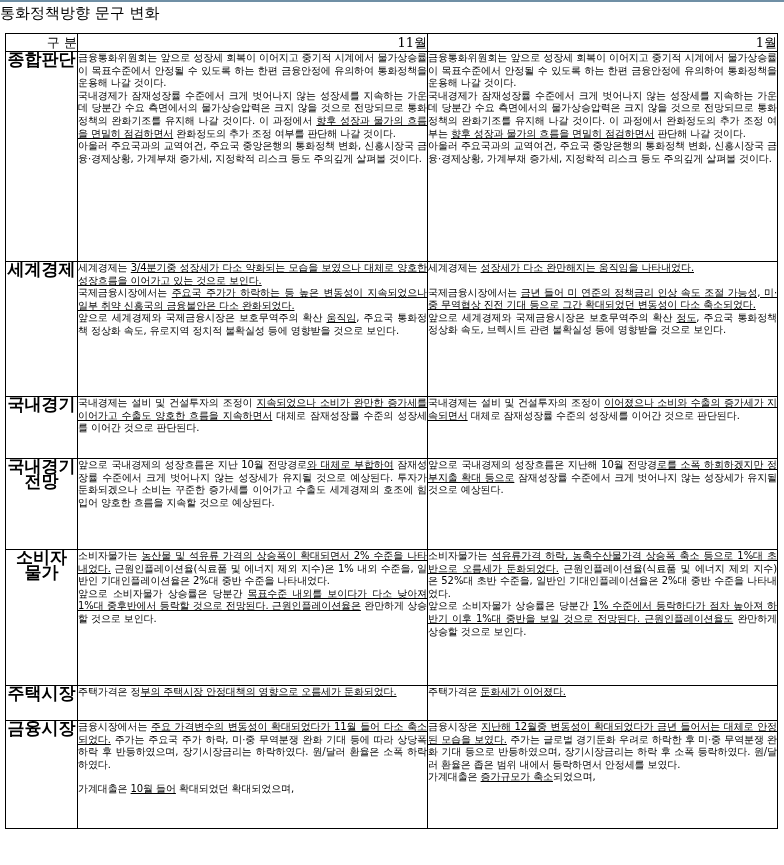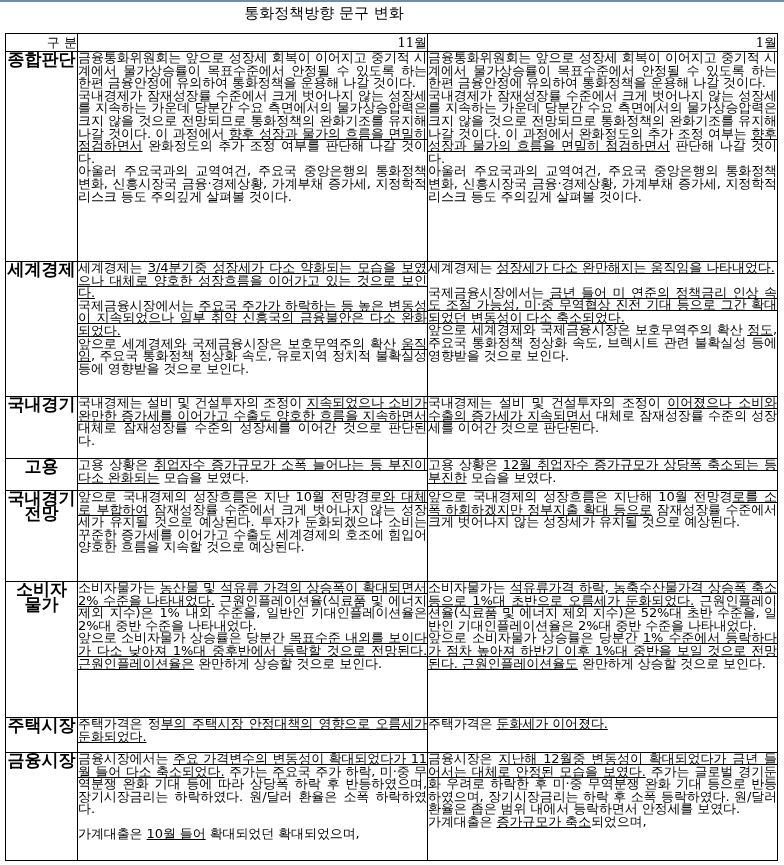--- a/index.html
+++ b/index.html
@@ -1,28 +1,28 @@
 <!DOCTYPE html>
 <html><head>
 <meta charset="utf-8">
 <style>
   html, body { margin: 0; padding: 0; background: #ffffff; }
   body { width: 784px; height: 865px; overflow: hidden; position: relative;
          font-family: "DejaVu Sans", sans-serif; color: #000; }
   .topbar { position: absolute; top: 0; left: 0; width: 784px; height: 2px; background: #6f8fa5; }
-  .title { position: absolute; top: 4px; left: 0; width: 648px; text-align: center;
+  .title { position: absolute; top: 4px; left: 0; width: 648px; 
            font-size: 15px; font-weight: normal; letter-spacing: 0px; }
   table.cmp { position: absolute; top: 33px; left: 5px; width: 772px;
               border-collapse: collapse; table-layout: fixed; }
   table.cmp td, table.cmp th { border: 1px solid #000; vertical-align: top; padding: 0; }
   th.hdr { font-family: "DejaVu Serif", serif; font-weight: normal; font-size: 13px;
            height: 17px; line-height: 17px; text-align: right; }
   td.cat { font-size: 17px; font-weight: bold; text-align: center; vertical-align: middle;
            line-height: 15px; }
-  td.body { font-size: 13px; line-height: 12.6px; padding: 1px 4px 1px 6px;
+  td.body { font-size: 10px; line-height: 12.6px; padding: 1px 4px 1px 6px;
             text-align: justify; letter-spacing: -0.1px; }
   .p { display: block; }
   .u { text-decoration: underline; }
   .gap { display: block; height: 12px; }
   col.c0 { width: 72px; }
   col.c1 { width: 350px; }
   col.c2 { width: 350px; }
 </style>
 </head>
 <body>
@@ -73,29 +73,20 @@
       </tr>
       <tr style="height: 62px;">
         <td class="cat">국내경기</td>
         <td class="body">
           <span class="p"><span>국내경제는 설비 및 건설투자의 조정이 </span><span class="u">지속되었으나 소비가 완만한 증가세를 이어가고 수출도 양호한 흐름을 지속하면서</span><span> 대체로 잠재성장률 수준의 성장세를 이어간 것으로 판단된다.</span></span>
         </td>
         <td class="body">
           <span class="p"><span>국내경제는 설비 및 건설투자의 조정이 </span><span class="u">이어졌으나 소비와 수출의 증가세가 지속되면서</span><span> 대체로 잠재성장률 수준의 성장세를 이어간 것으로 판단된다.</span></span>
         </td>
       </tr>
-      <tr style="height: 32px;">
-        <td class="cat">고용</td>
-        <td class="body">
-          <span class="p"><span>고용 상황은 </span><span class="u">취업자수 증가규모가 소폭 늘어나는 등 부진이 다소 완화되는</span><span> 모습을 보였다.</span></span>
-        </td>
-        <td class="body">
-          <span class="p"><span>고용 상황은 </span><span class="u">12월 취업자수 증가규모가 상당폭 축소되는 등 부진한</span><span> 모습을 보였다.</span></span>
-        </td>
-      </tr>
       <tr style="height: 91px;">
         <td class="cat">국내경기<br>전망</td>
         <td class="body">
           <span class="p"><span>앞으로 국내경제의 성장흐름은 지난 10월 전망경로</span><span class="u">와 대체로 부합하여</span><span> 잠재성장률 수준에서 크게 벗어나지 않는 성장세가 유지될 것으로 예상된다. 투자가 둔화되겠으나 소비는 꾸준한 증가세를 이어가고 수출도 세계경제의 호조에 힘입어 양호한 흐름을 지속할 것으로 예상된다.</span></span>
         </td>
         <td class="body">
           <span class="p"><span>앞으로 국내경제의 성장흐름은 지난해 10월 전망경</span><span class="u">로를 소폭 하회하겠지만 정부지출 확대 등으로</span><span> 잠재성장률 수준에서 크게 벗어나지 않는 성장세가 유지될 것으로 예상된다.</span></span>
         </td>
       </tr>
       <tr style="height: 136px;">

